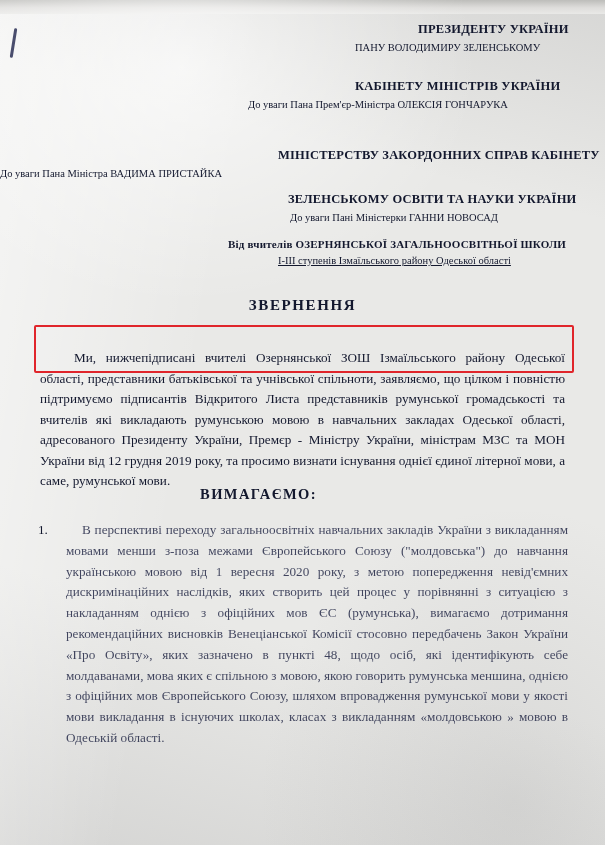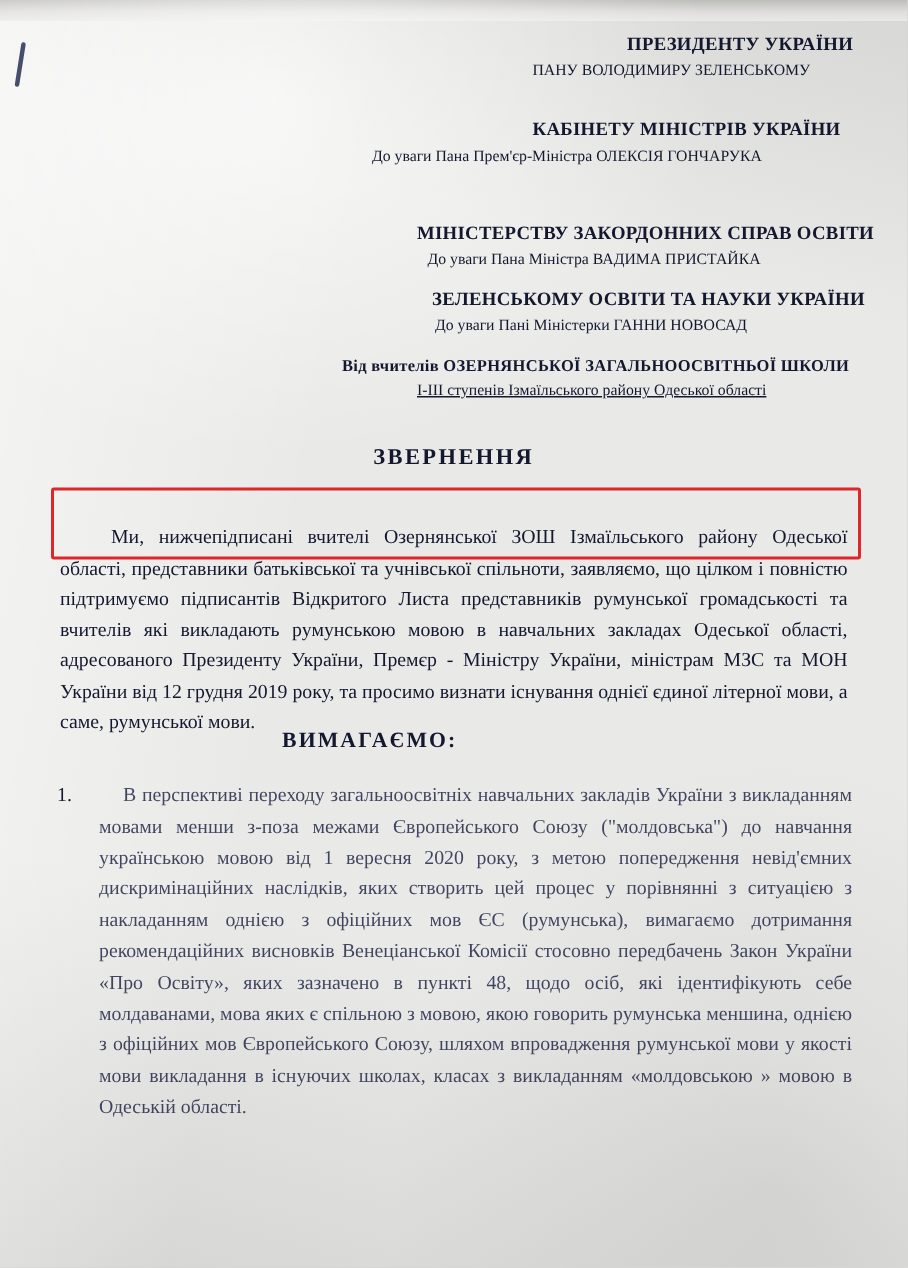--- a/index.html
+++ b/index.html
@@ -157,23 +157,23 @@
       <div class="row" style="padding-left:355px;">
         <span class="line ln-bold" style="font-size:12.5px;">КАБІНЕТУ МІНІСТРІВ УКРАЇНИ</span>
       </div>
       <div class="row" style="padding-left:248px; margin-top:5px;">
         <span class="line ln-small">До уваги Пана Прем'єр-Міністра ОЛЕКСІЯ ГОНЧАРУКА</span>
       </div>
     </div>
 
     <div class="hdr" style="top:148px;">
       <div class="row" style="padding-left:278px;">
-        <span class="line ln-bold" style="font-size:12.5px;">МІНІСТЕРСТВУ ЗАКОРДОННИХ СПРАВ ОСВІТИ</span>
-      </div>
-      <div class="row" style="padding-left:285px; margin-top:5px;">
+        <span class="line ln-bold" style="font-size:12.5px;">МІНІСТЕРСТВУ ЗАКОРДОННИХ СПРАВ КАБІНЕТУ</span>
+      </div>
+      <div class="row" style="margin-top:5px;">
         <span class="line ln-small">До уваги Пана Міністра ВАДИМА ПРИСТАЙКА</span>
       </div>
     </div>
 
     <div class="hdr" style="top:192px;">
       <div class="row" style="padding-left:288px;">
         <span class="line ln-bold" style="font-size:12.5px;">ЗЕЛЕНСЬКОМУ ОСВІТИ ТА НАУКИ УКРАЇНИ</span>
       </div>
       <div class="row" style="padding-left:290px; margin-top:5px;">
         <span class="line ln-small">До уваги Пані Міністерки ГАННИ НОВОСАД</span>
@@ -188,21 +188,21 @@
         <span class="line ln-small">I-III ступенів Ізмаїльського району Одеської області</span>
       </div>
     </div>
 
     <div class="title" style="position:absolute; left:0; top:297px; width:605px;">ЗВЕРНЕННЯ</div>
 
     <div class="para" style="position:absolute; left:40px; top:348px; width:525px;">
       <span class="first-ind"></span><span>Ми, нижчепідписані вчителі Озернянської ЗОШ Ізмаїльського району Одеської області, представники батьківської та учнівської спільноти, заявляємо, що цілком і повністю підтримуємо підписантів Відкритого Листа представників румунської громадськості та вчителів які викладають румунською мовою в навчальних закладах Одеської області, адресованого Президенту України, Премєр - Міністру України, міністрам МЗС та МОН України від 12 грудня 2019 року, та просимо визнати існування однієї єдиної літерної мови, а саме, румунської мови.</span>
     </div>
 
-    <div class="demand-title" style="position:absolute; left:0; top:486px; width:493px;">ВИМАГАЄМО:</div>
+    <div class="demand-title" style="position:absolute; left:0; top:486px; width:493px;padding-left:12px;">ВИМАГАЄМО:</div>
 
     <div class="list">
       <div class="list-item">
         <div class="list-num">1.</div>
         <div class="list-body">
           <span class="first-ind"></span><span class="blur">В перспективі переходу загальноосвітніх навчальних закладів України з викладанням мовами менши з-поза межами Європейського Союзу ("молдовська") до навчання українською мовою від 1 вересня 2020 року, з метою попередження невід'ємних дискримінаційних наслідків, яких створить цей процес у порівнянні з ситуацією з накладанням однією з офіційних мов ЄС (румунська), вимагаємо дотримання рекомендаційних висновків Венеціанської Комісії стосовно передбачень Закон України «Про Освіту», яких зазначено в пункті 48, щодо осіб, які ідентифікують себе молдаванами, мова яких є спільною з мовою, якою говорить румунська меншина, однією з офіційних мов Європейського Союзу, шляхом впровадження румунської мови у якості мови викладання в існуючих школах, класах з викладанням «молдовською » мовою в Одеській області.</span>
         </div>
       </div>
     </div>
 

